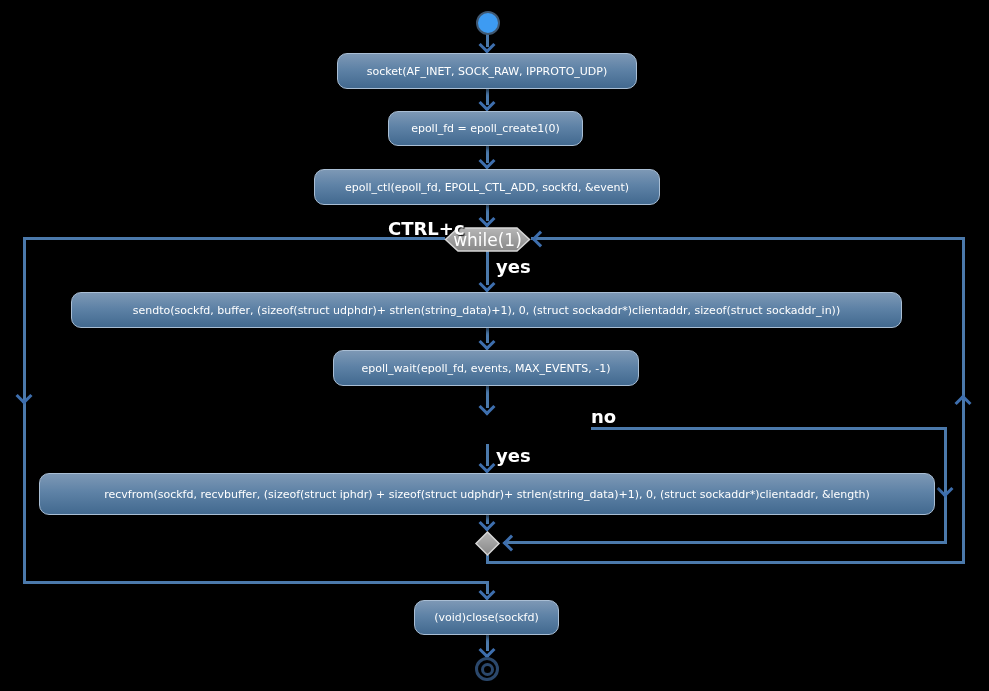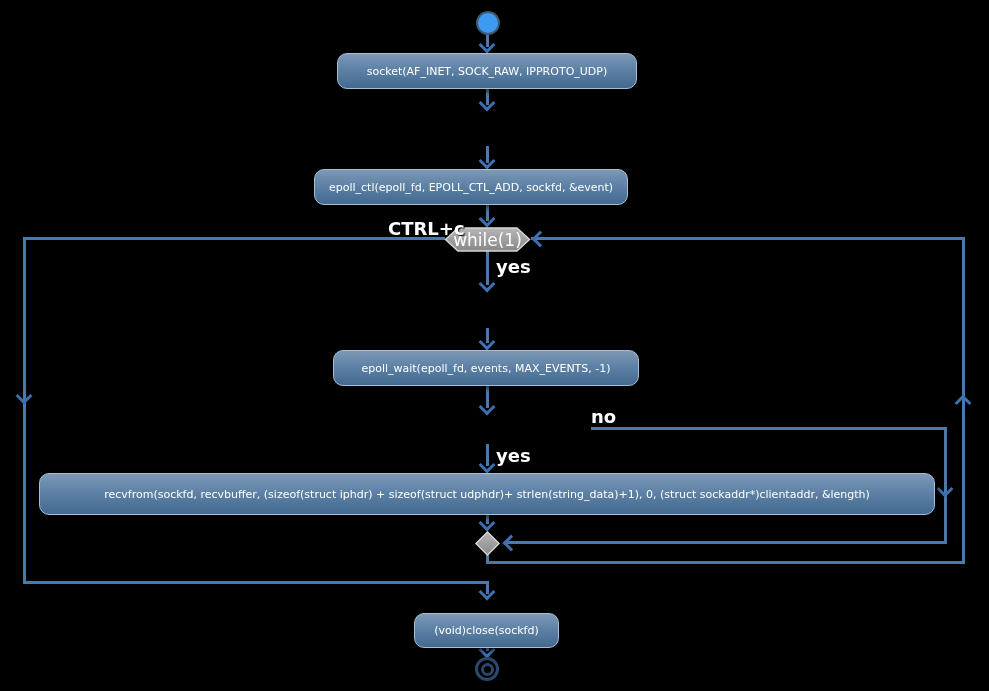--- a/index.html
+++ b/index.html
@@ -108,49 +108,55 @@
   <div class="chev up" style="left:957px;top:397px"></div>
   <div class="chev left" style="left:534px;top:233px"></div>
   <div class="chev left" style="left:505px;top:537px"></div>
 
   <div class="start-node"></div>
 
   <div class="activity" style="left:337px;top:53px;width:300px;height:36px">
     <span>socket(AF_INET, SOCK_RAW, IPPROTO_UDP)</span>
   </div>
 
+  <div class="activity" style="left:388px;top:111px;width:195px;height:35px">
+    <span>epoll_fd = epoll_create1(0)</span>
+  </div>
 
-  <div class="activity" style="left:314px;top:169px;width:314px;height:36px">
+  <div class="activity" style="left:314px;top:169px;width:346px;height:36px">
     <span>epoll_ctl(epoll_fd, EPOLL_CTL_ADD, sockfd, &amp;event)</span>
   </div>
 
   <div class="shape-node" style="left:444px;top:227px;width:87px;height:25px">
     <svg width="87" height="25" viewBox="0 0 87 25">
       <polygon points="14,1 73,1 85.5,12.5 73,24 14,24 1.5,12.5" fill="url(#grayGrad)" stroke="#d6d6d6" stroke-width="1.5"></polygon>
     </svg>
     <span class="lbl">while(1)</span>
   </div>
 
+  <div class="activity" style="left:71px;top:292px;width:831px;height:36px">
+    <span>sendto(sockfd, buffer, (sizeof(struct udphdr)+ strlen(string_data)+1), 0, (struct sockaddr*)clientaddr, sizeof(struct sockaddr_in))</span>
+  </div>
 
   <div class="activity" style="left:333px;top:350px;width:306px;height:36px">
     <span>epoll_wait(epoll_fd, events, MAX_EVENTS, -1)</span>
   </div>
 
 
   <div class="activity" style="left:39px;top:473px;width:896px;height:42px">
     <span>recvfrom(sockfd, recvbuffer, (sizeof(struct iphdr) + sizeof(struct udphdr)+ strlen(string_data)+1), 0, (struct sockaddr*)clientaddr, &amp;length)</span>
   </div>
 
   <div class="shape-node" style="left:475px;top:531px;width:25px;height:25px">
     <svg width="25" height="25" viewBox="0 0 25 25">
       <polygon points="12.5,1 24,12.5 12.5,24 1,12.5" fill="url(#grayGrad)" stroke="#d6d6d6" stroke-width="1.5"></polygon>
     </svg>
   </div>
 
-  <div class="activity" style="left:414px;top:613px;width:145px;height:35px">
+  <div class="activity" style="left:414px;top:600px;width:145px;height:35px">
     <span>(void)close(sockfd)</span>
   </div>
 
   <div class="end-node">
     <div class="inner"></div>
   </div>
 
   <span class="edge-label" style="left:388px;top:218px">CTRL+c</span>
   <span class="edge-label" style="left:496px;top:256px">yes</span>
   <span class="edge-label" style="left:591px;top:406px">no</span>

